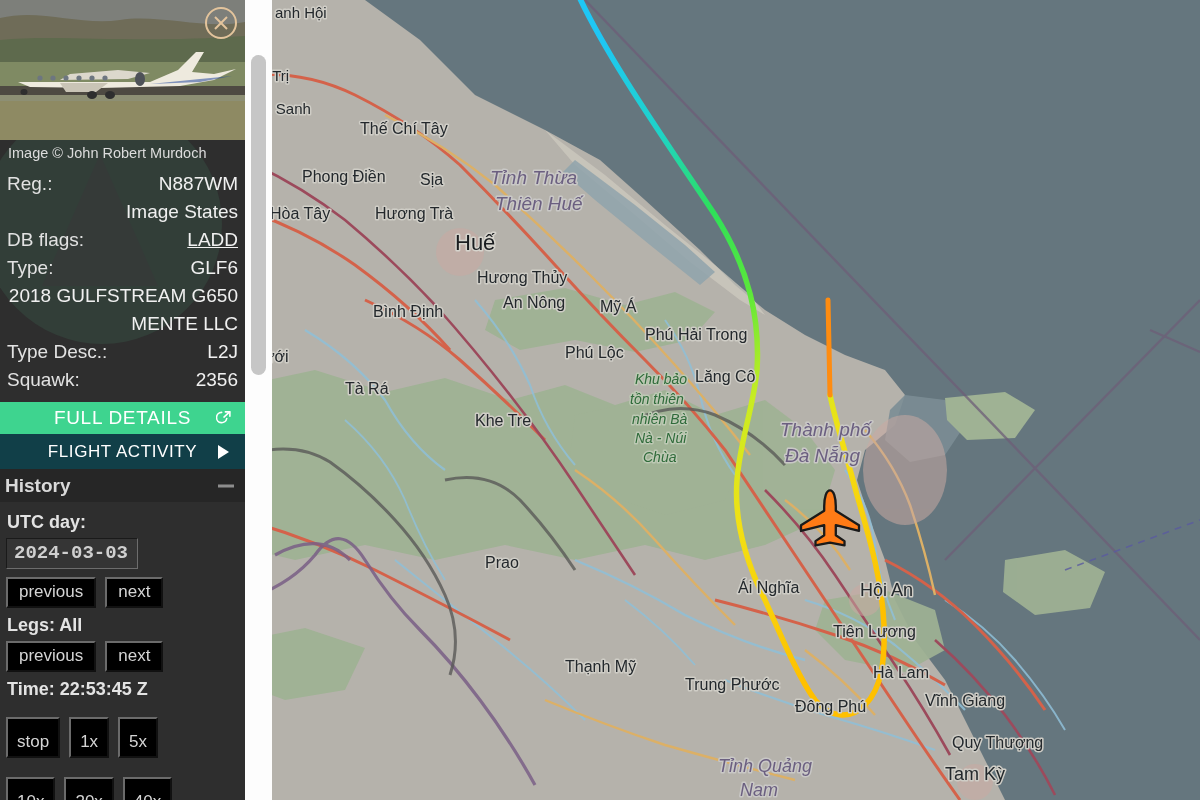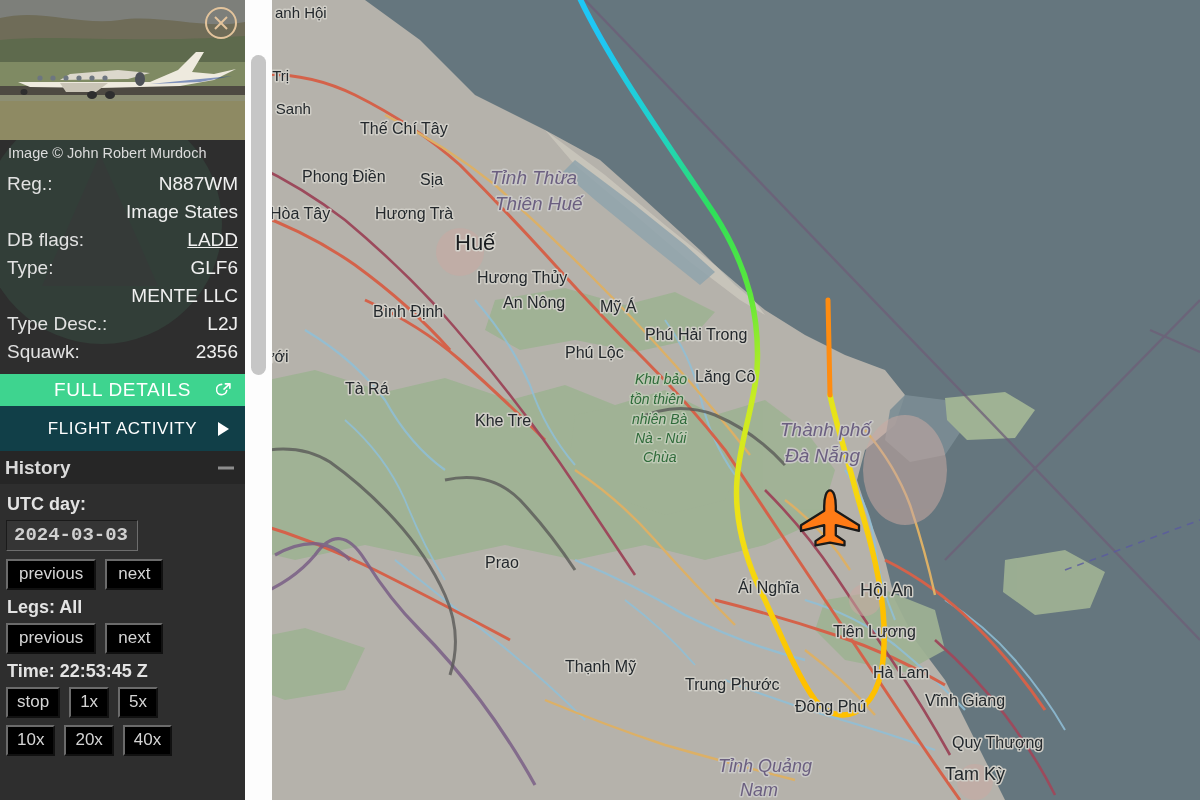--- a/index.html
+++ b/index.html
@@ -60,21 +60,21 @@
   .v.link { text-decoration: underline; }
 
   #full-details {
     position: relative; margin-top: 8px; height: 32px; background: #3ed48f;
     display: flex; align-items: center; justify-content: center; cursor: pointer;
   }
   #full-details .lbl { color: #fff; font-size: 19px; letter-spacing: .7px; }
   #fd-icon { position: absolute; right: 14px; top: 50%; transform: translateY(-50%);
              width: 15px; height: 15px; }
   #flight-activity {
-    position: relative; height: 45px; background: #113f48;
+    position: relative; height: 35px; background: #113f48;
     display: flex; align-items: center; justify-content: center; cursor: pointer;
   }
   #flight-activity .lbl { color: #fff; font-size: 17px; letter-spacing: .6px; }
   #fa-arrow {
     position: absolute; right: 16px; top: 50%; transform: translateY(-50%);
     width: 0; height: 0; border-top: 7px solid transparent;
     border-bottom: 7px solid transparent; border-left: 11px solid #fff;
   }
   #history-bar {
     position: relative; height: 33px; background: #262626;
@@ -94,21 +94,21 @@
     border-top-color: #1a1a1a; border-left-color: #1a1a1a;
     border-right-color: #6d6d6d; border-bottom-color: #6d6d6d; font-family: Liberation Mono, monospace;
   }
   .btnrow { display: flex; gap: 9px; margin-bottom: 7px; }
   .btn {
     font-size: 17px; color: #d5d5d5; background: #000000;
     padding: 3px 11px 4px 11px; cursor: pointer;
     border: 2px solid; border-top-color: #6b6b6b; border-left-color: #6b6b6b;
     border-right-color: #111; border-bottom-color: #111;
   }
-  .btn.sm { padding: 3px 9px 4px 9px; }
+  .btn.sm { padding: 13px 9px 4px 9px; margin-top: 12px; }
 </style>
 </head>
 <body>
 <div id="root">
 
 <div id="map">
   <svg class="map-layer" viewBox="0 0 955 800" preserveAspectRatio="none">
     <defs>
       <linearGradient id="trailGrad" x1="0.25" y1="0" x2="0.62" y2="1">
         <stop offset="0.00" stop-color="#1ec7f5"></stop>
@@ -335,20 +335,23 @@
           </div>
           <div class="row">
             <span class="k">DB flags:</span>
             <span class="v link">LADD</span>
           </div>
           <div class="row">
             <span class="k">Type:</span>
             <span class="v">GLF6</span>
           </div>
           <div class="row full">
+            <span class="v">2018 GULFSTREAM G650</span>
+          </div>
+          <div class="row full">
             <span class="v">MENTE LLC</span>
           </div>
           <div class="row">
             <span class="k">Type Desc.:</span>
             <span class="v">L2J</span>
           </div>
           <div class="row">
             <span class="k">Squawk:</span>
             <span class="v">2356</span>
           </div>

